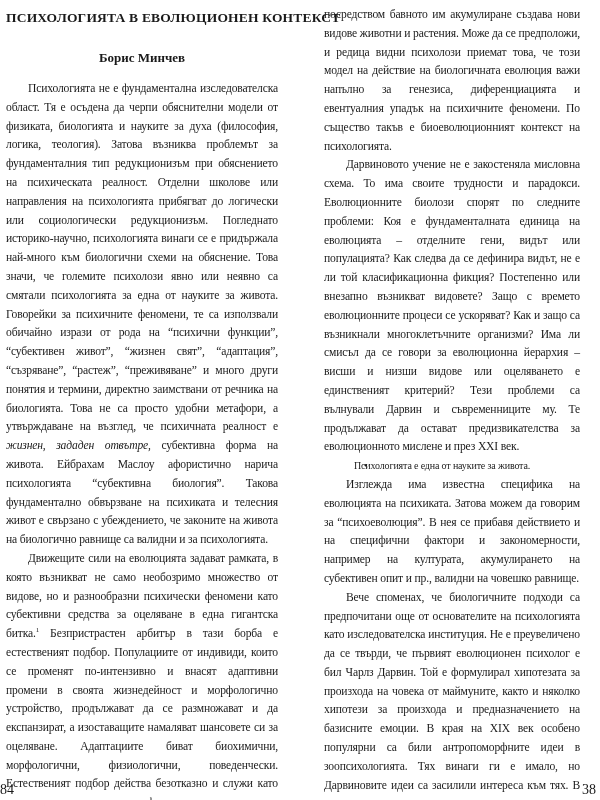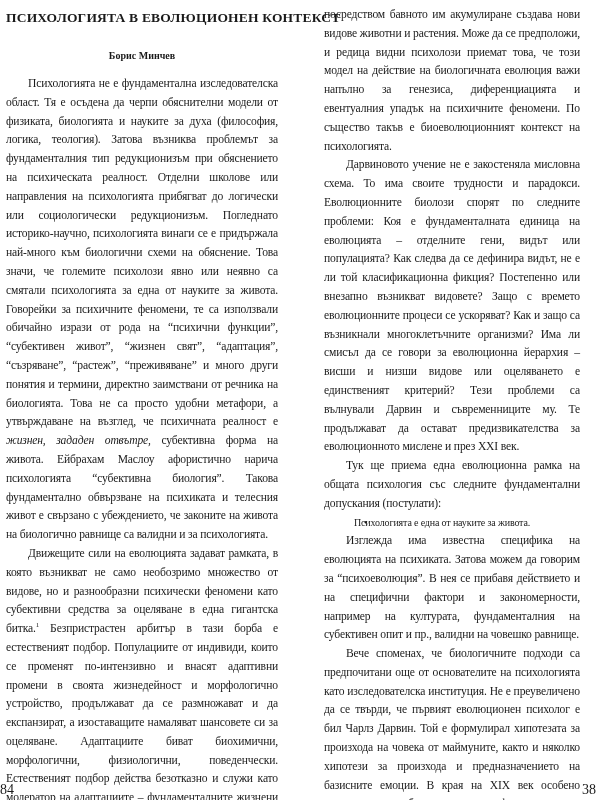--- a/index.html
+++ b/index.html
@@ -4,21 +4,21 @@
 <style>
   html, body { margin: 0; padding: 0; background: #ffffff; }
   body { width: 600px; height: 800px; overflow: hidden; position: relative;
          font-family: "Liberation Serif", "DejaVu Serif", serif; color: #1a1a1a; }
   .spread { position: absolute; inset: 0; display: flex; }
   .page { position: relative; width: 300px; height: 800px; box-sizing: border-box; }
   .page-left { padding: 4px 22px 0 6px; }
   .page-right { padding: 6px 20px 0 24px; }
   .title { text-align: center; font-weight: bold; font-size: 13.5px; letter-spacing: 0.2px;
            margin: 6px 0 0 0; line-height: 16px; white-space: nowrap; }
-  .author { text-align: center; font-weight: bold; font-size: 10px; margin: 24px 0 14px 0; }
+  .author { text-align: center; font-weight: bold; font-size: 13px; margin: 24px 0 14px 0; }
   .para { font-size: 11.6px; line-height: 18.8px; text-align: justify; margin: 0;
           text-indent: 22px; hyphens: auto; letter-spacing: -0.15px; }
   .para.noindent { text-indent: 0; }
   .bullet { font-size: 10px; line-height: 18.8px; text-align: justify; margin: 0;
             text-indent: 20px; letter-spacing: -0.15px; }
   .bullet .dot { display: inline-block; width: 10px; }
   em { }
   sup { font-size: 7px; line-height: 0; }
   .page-number { position: absolute; bottom: 2px; font-size: 14px; }
   .page-left .page-number { left: 0px; margin-top: 24px; }
@@ -36,23 +36,22 @@
     <p class="para"><span>Психологията не е фундаментална изследователска област. Тя е осъдена да черпи обяснителни модели от физиката, биологията и науките за духа (философия, логика, теология). Затова възниква проблемът за фундаменталния тип редукционизъм при обяснението на психическата реалност. Отделни школове или направления на психологията прибягват до логически или социологически редукционизъм. Погледнато историко-научно, психологията винаги се е придържала най-много към биологични схеми на обяснение. Това значи, че големите психолози явно или неявно са смятали психологията за една от науките за живота. Говорейки за психичните феномени, те са използвали обичайно изрази от рода на “психични функции”, “субективен живот”, “жизнен свят”, “адаптация”, “съзряване”, “растеж”, “преживяване” и много други понятия и термини, директно заимствани от речника на биологията. Това не са просто удобни метафори, а утвърждаване на възглед, че психичната реалност е </span><em>жизнен, зададен отвътре,</em><span> субективна форма на живота. Ейбрахам Маслоу афористично нарича психологията “субективна биология”. Такова фундаментално обвързване на психиката и телесния живот е свързано с убеждението, че законите на живота на биологично равнище са валидни и за психологията.</span></p>
 
     <p class="para"><span>Движещите сили на еволюцията задават рамката, в която възникват не само необозримо множество от видове, но и разнообразни психически феномени като субективни средства за оцеляване в една гигантска битка.</span><sup>1</sup><span> Безпристрастен арбитър в тази борба е естественият подбор. Популациите от индивиди, които се променят по-интензивно и внасят адаптивни промени в своята жизнедейност и морфологично устройство, продължават да се размножават и да експанзират, а изоставащите намаляват шансовете си за оцеляване. Адаптациите биват биохимични, морфологични, физиологични, поведенчески. Естественият подбор действа безотказно и служи като модератор на адаптациите – фундаменталните жизнени промени. В класическия Дарвинов модел спонтанната наследствена изменчивост дава материала за подбор. Последният закрепва ефективните промени в генетическия апарат на оцеляващите индивиди и</span></p>
 
     <div class="page-number">84</div>
   </div>
 
   <div class="page page-right">
     <p class="para noindent">посредством бавното им акумулиране създава нови видове животни и растения. Може да се предположи, и редица видни психолози приемат това, че този модел на действие на биологичната еволюция важи напълно за генезиса, диференциацията и евентуалния упадък на психичните феномени. По същество такъв е биоеволюционният контекст на психологията.</p>
     <p class="para">Дарвиновото учение не е закостеняла мисловна схема. То има своите трудности и парадокси. Еволюционните биолози спорят по следните проблеми: Коя е фундаменталната единица на еволюцията – отделните гени, видът или популацията? Как следва да се дефинира видът, не е ли той класификационна фикция? Постепенно или внезапно възникват видовете? Защо с времето еволюционните процеси се ускоряват? Как и защо са възникнали многоклетъчните организми? Има ли смисъл да се говори за еволюционна йерархия – висши и низши видове или оцеляването е единственият критерий? Тези проблеми са вълнували Дарвин и съвременниците му. Те продължават да остават предизвикателства за еволюционното мислене и през XXI век.</p>
-    <p class="para">Тук ще приема една еволюционна рамка на общата психология със следните фундаментални допускания (постулати):</p>
 
     <p class="bullet"><span class="dot">•</span><span>Психологията е една от науките за живота.</span></p>
 
-    <p class="para">Изглежда има известна специфика на еволюцията на психиката. Затова можем да говорим за “психоеволюция”. В нея се прибавя действието и на специфични фактори и закономерности, например на културата, фундаменталния на субективен опит и пр., валидни на човешко равнище.</p>
+    <p class="para">Изглежда има известна специфика на еволюцията на психиката. Затова можем да говорим за “психоеволюция”. В нея се прибавя действието и на специфични фактори и закономерности, например на културата, акумулирането на субективен опит и пр., валидни на човешко равнище.</p>
     <p class="para">Вече споменах, че биологичните подходи са предпочитани още от основателите на психологията като изследователска институция. Не е преувеличено да се твърди, че първият еволюционен психолог е бил Чарлз Дарвин. Той е формулирал хипотезата за произхода на човека от маймуните, както и няколко хипотези за произхода и предназначението на базисните емоции. В края на XIX век особено популярни са били антропоморфните идеи в зоопсихологията. Тях винаги ги е имало, но Дарвиновите идеи са засилили интереса към тях. В руслото на зоопсихологията често се пораждали анекдоти за способностите и поведението на животните със съмнителна научна стойност. Първият дарвинист сред професионалните психолози бил Дж. Стенли Хол. Той настоявал, че биогенетичният закон на</p>
 
     <div class="page-number">38</div>
   </div>
 
 </div>
 
 </body></html>

